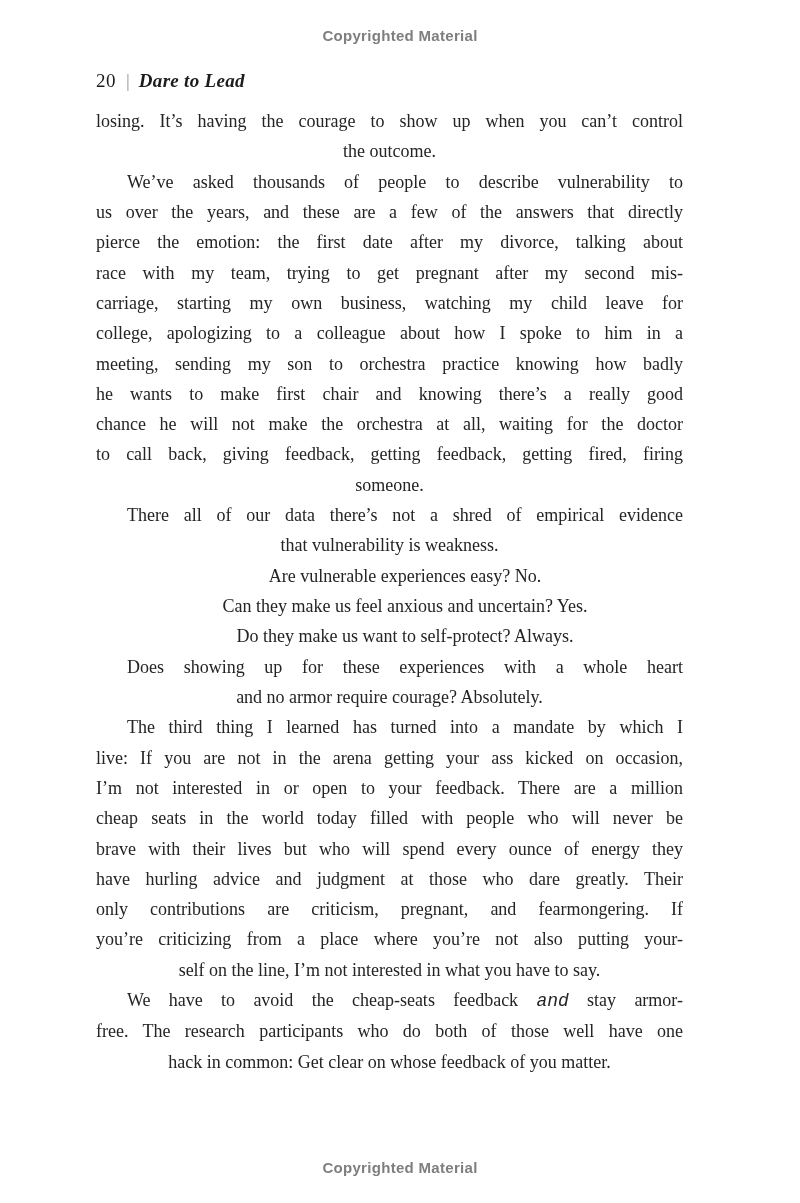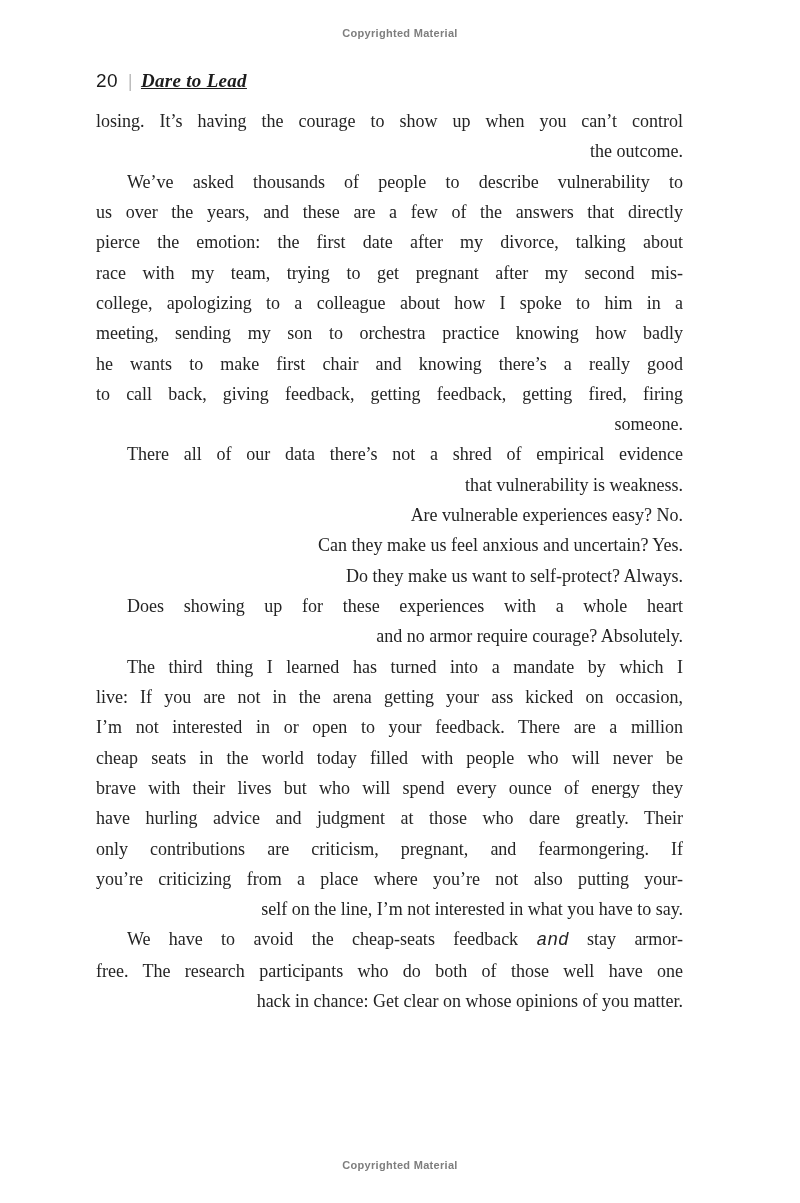--- a/index.html
+++ b/index.html
@@ -18,60 +18,59 @@
     overflow:hidden;
     font-family:"Liberation Serif","DejaVu Serif",serif;
   }
   .watermark{
     position:absolute;
     left:0;
     width:100%;
     text-align:center;
     font-family:"Liberation Sans","DejaVu Sans",sans-serif;
     font-weight:bold;
-    font-size:11px;
+    font-size:15px;
     letter-spacing:0.3px;
     color:var(--watermark);
   }
   .watermark.top{top:27px;}
   .watermark.bottom{top:1159px;}
   .page-header{
     position:absolute;
     top:70px;
     left:96px;
     font-size:19px;
     color:var(--header-text);
     white-space:nowrap;
   }
   .page-header .pagenum{
-    font-family:Liberation Sans, sans-serif;
+    font-family:Liberation Serif, serif;
     letter-spacing:0.5px;
   }
   .page-header .sep{
     color:var(--separator);
     margin:0 9px 0 10px;
     font-weight:normal;
   }
   .page-header .title{
     font-weight:bold;
     font-style:italic;
     letter-spacing:0.3px;
-    text-decoration:underline;
   }
   .body-text{
     position:absolute;
     top:106px;
     left:96px;
     width:587px;
     font-size:18px;
     line-height:30.32px;
     color:var(--body-text);
   }
   .body-text .line{
-    text-align:right;
+    text-align:center;
   }
   .body-text .line.just{
     text-align:justify;
     text-align-last:justify;
     -moz-text-align-last:justify;
   }
   .body-text .line.indent{
     text-indent:31px;
   }
   .body-text em{font-style:italic;font-family:Liberation Mono, monospace;}
@@ -86,40 +85,42 @@
     <span class="pagenum">20</span><span class="sep">|</span><span class="title">Dare to Lead</span>
   </div>
 
   <div class="body-text" id="body-text">
       <div class="line just">losing. It’s having the courage to show up when you can’t control</div>
       <div class="line">the outcome.</div>
       <div class="line just indent">We’ve asked thousands of people to describe vulnerability to</div>
       <div class="line just">us over the years, and these are a few of the answers that directly</div>
       <div class="line just">pierce the emotion: the first date after my divorce, talking about</div>
       <div class="line just">race with my team, trying to get pregnant after my second mis-</div>
+      <div class="line just">carriage, starting my own business, watching my child leave for</div>
       <div class="line just">college, apologizing to a colleague about how I spoke to him in a</div>
       <div class="line just">meeting, sending my son to orchestra practice knowing how badly</div>
       <div class="line just">he wants to make first chair and knowing there’s a really good</div>
+      <div class="line just">chance he will not make the orchestra at all, waiting for the doctor</div>
       <div class="line just">to call back, giving feedback, getting feedback, getting fired, firing</div>
       <div class="line">someone.</div>
       <div class="line just indent">There all of our data there’s not a shred of empirical evidence</div>
       <div class="line">that vulnerability is weakness.</div>
       <div class="line indent">Are vulnerable experiences easy? No.</div>
       <div class="line indent">Can they make us feel anxious and uncertain? Yes.</div>
       <div class="line indent">Do they make us want to self-protect? Always.</div>
       <div class="line just indent">Does showing up for these experiences with a whole heart</div>
       <div class="line">and no armor require courage? Absolutely.</div>
       <div class="line just indent">The third thing I learned has turned into a mandate by which I</div>
       <div class="line just">live: If you are not in the arena getting your ass kicked on occasion,</div>
       <div class="line just">I’m not interested in or open to your feedback. There are a million</div>
       <div class="line just">cheap seats in the world today filled with people who will never be</div>
       <div class="line just">brave with their lives but who will spend every ounce of energy they</div>
       <div class="line just">have hurling advice and judgment at those who dare greatly. Their</div>
       <div class="line just">only contributions are criticism, pregnant, and fearmongering. If</div>
       <div class="line just">you’re criticizing from a place where you’re not also putting your-</div>
       <div class="line">self on the line, I’m not interested in what you have to say.</div>
       <div class="line just indent">We have to avoid the cheap-seats feedback <em>and</em> stay armor-</div>
       <div class="line just">free. The research participants who do both of those well have one</div>
-      <div class="line">hack in chance: Get clear on whose opinions of you matter.</div>
+      <div class="line">hack in common: Get clear on whose feedback of you matter.</div>
     </div>
 
   <div class="watermark bottom">Copyrighted Material</div>
 </div>
 
 </body></html>

